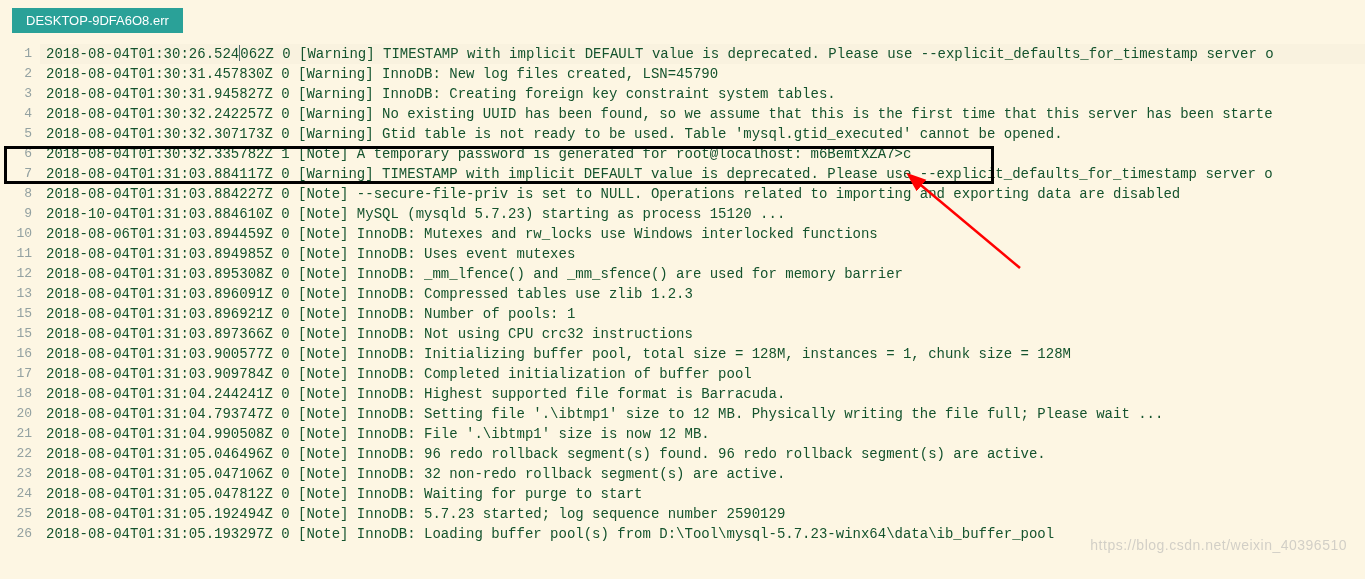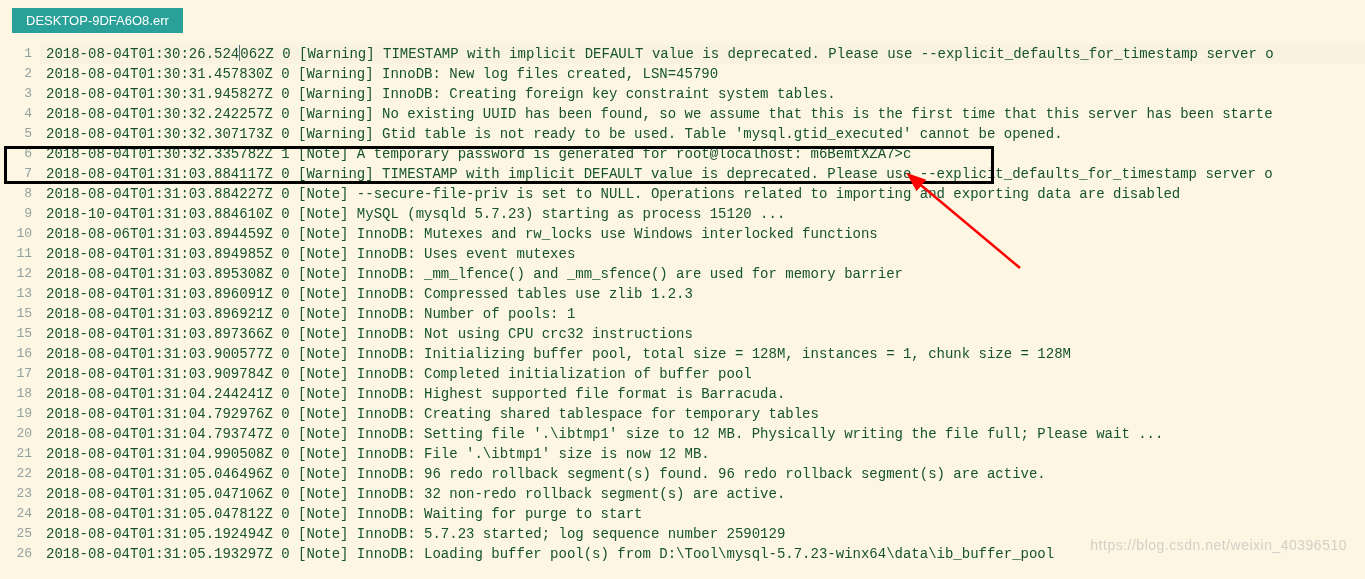--- a/index.html
+++ b/index.html
@@ -104,21 +104,20 @@
     <div class="line"><div class="gutter">9</div><div class="code">2018-10-04T01:31:03.884610Z 0 [Note] MySQL (mysqld 5.7.23) starting as process 15120 ...</div></div>
     <div class="line"><div class="gutter">10</div><div class="code">2018-08-06T01:31:03.894459Z 0 [Note] InnoDB: Mutexes and rw_locks use Windows interlocked functions</div></div>
     <div class="line"><div class="gutter">11</div><div class="code">2018-08-04T01:31:03.894985Z 0 [Note] InnoDB: Uses event mutexes</div></div>
     <div class="line"><div class="gutter">12</div><div class="code">2018-08-04T01:31:03.895308Z 0 [Note] InnoDB: _mm_lfence() and _mm_sfence() are used for memory barrier</div></div>
     <div class="line"><div class="gutter">13</div><div class="code">2018-08-04T01:31:03.896091Z 0 [Note] InnoDB: Compressed tables use zlib 1.2.3</div></div>
     <div class="line"><div class="gutter">15</div><div class="code">2018-08-04T01:31:03.896921Z 0 [Note] InnoDB: Number of pools: 1</div></div>
     <div class="line"><div class="gutter">15</div><div class="code">2018-08-04T01:31:03.897366Z 0 [Note] InnoDB: Not using CPU crc32 instructions</div></div>
     <div class="line"><div class="gutter">16</div><div class="code">2018-08-04T01:31:03.900577Z 0 [Note] InnoDB: Initializing buffer pool, total size = 128M, instances = 1, chunk size = 128M</div></div>
     <div class="line"><div class="gutter">17</div><div class="code">2018-08-04T01:31:03.909784Z 0 [Note] InnoDB: Completed initialization of buffer pool</div></div>
     <div class="line"><div class="gutter">18</div><div class="code">2018-08-04T01:31:04.244241Z 0 [Note] InnoDB: Highest supported file format is Barracuda.</div></div>
-    <div class="line"><div class="gutter">19</div><div class="code">2018-08-04T01:31:04.792976Z 0 [Note] InnoDB: Creating shared tablespace for temporary tables</div></div>
     <div class="line"><div class="gutter">20</div><div class="code">2018-08-04T01:31:04.793747Z 0 [Note] InnoDB: Setting file '.\ibtmp1' size to 12 MB. Physically writing the file full; Please wait ...</div></div>
     <div class="line"><div class="gutter">21</div><div class="code">2018-08-04T01:31:04.990508Z 0 [Note] InnoDB: File '.\ibtmp1' size is now 12 MB.</div></div>
     <div class="line"><div class="gutter">22</div><div class="code">2018-08-04T01:31:05.046496Z 0 [Note] InnoDB: 96 redo rollback segment(s) found. 96 redo rollback segment(s) are active.</div></div>
     <div class="line"><div class="gutter">23</div><div class="code">2018-08-04T01:31:05.047106Z 0 [Note] InnoDB: 32 non-redo rollback segment(s) are active.</div></div>
     <div class="line"><div class="gutter">24</div><div class="code">2018-08-04T01:31:05.047812Z 0 [Note] InnoDB: Waiting for purge to start</div></div>
     <div class="line"><div class="gutter">25</div><div class="code">2018-08-04T01:31:05.192494Z 0 [Note] InnoDB: 5.7.23 started; log sequence number 2590129</div></div>
     <div class="line"><div class="gutter">26</div><div class="code">2018-08-04T01:31:05.193297Z 0 [Note] InnoDB: Loading buffer pool(s) from D:\Tool\mysql-5.7.23-winx64\data\ib_buffer_pool</div></div>
   </div>
 
 <div class="highlight-box" style="left: 4px; top: 146px; width: 990px; height: 38px;" id="hlbox"></div>

